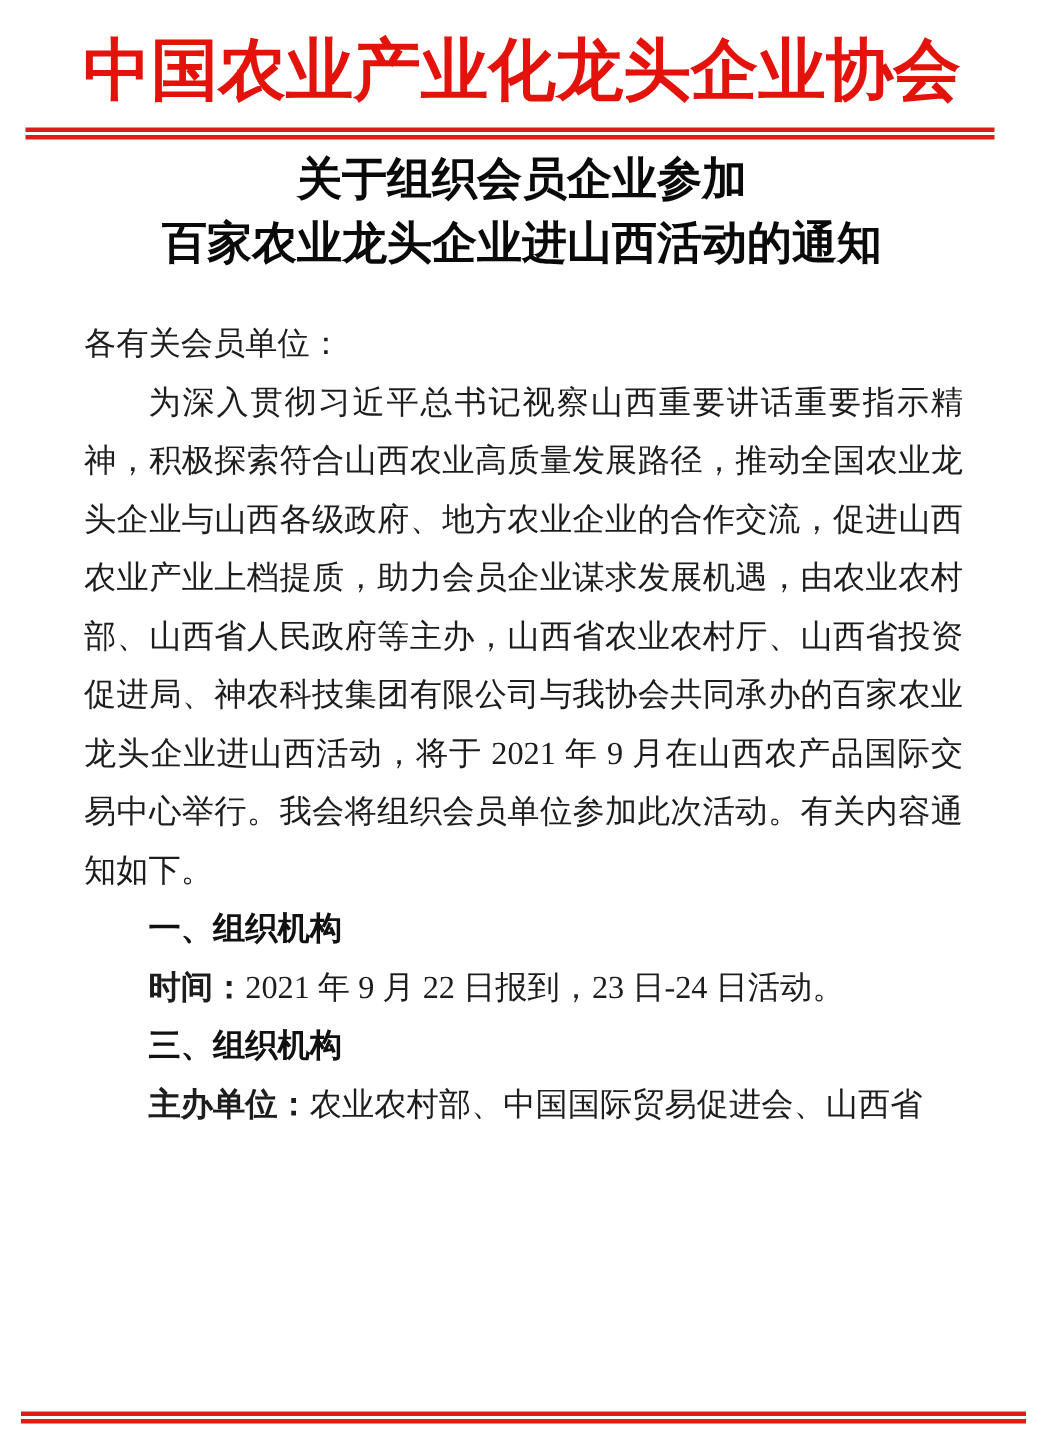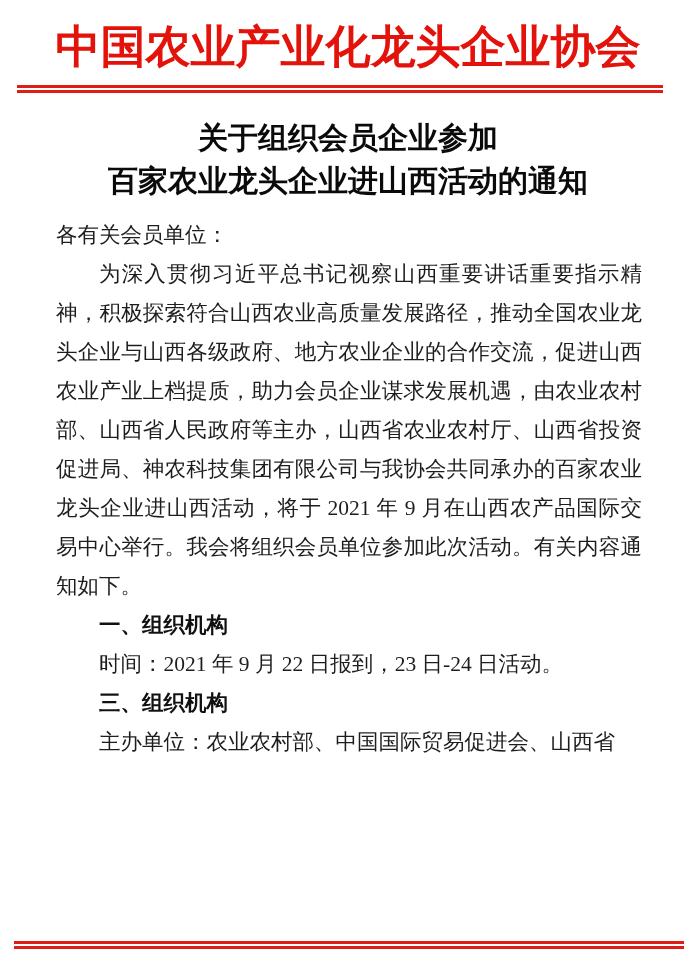--- a/index.html
+++ b/index.html
@@ -29,43 +29,43 @@
     background: #ffffff;
   }
   .rule-top { margin: 12px 33px 0 17px; }
   .rule-bottom {
     position: absolute;
     top: 941px;
     left: 14px;
     right: 12px;
   }
   .doc-title {
-    margin-top: 23px;
+    margin-top: 5px;
     text-align: center;
     font-weight: bold;
     font-size: 30px;
     line-height: 43px;
     color: #0a0a0a;
   }
   .body-text {
-    margin: 14px 54px 0 56px;
+    margin: 26px 54px 0 56px;
     font-size: 21.5px;
     line-height: 39px;
     text-align: justify;
     color: #1d1d1d;
   }
   .body-text p { margin: 0; padding: 0; }
   .indent { text-indent: 43px; }
   .heading {
     font-family: "Liberation Sans", "DejaVu Sans", sans-serif;
     font-weight: bold;
     color: #111111;
     text-indent: 43px;
   }
-  .label { font-weight: normal; }
+  .label { font-weight: bold; }
 </style>
 </head>
 <body>
 
 <div class="page">
 
   <h1 class="org-name">中国农业产业化龙头企业协会</h1>
 
   <div class="rule rule-top"></div>
 

